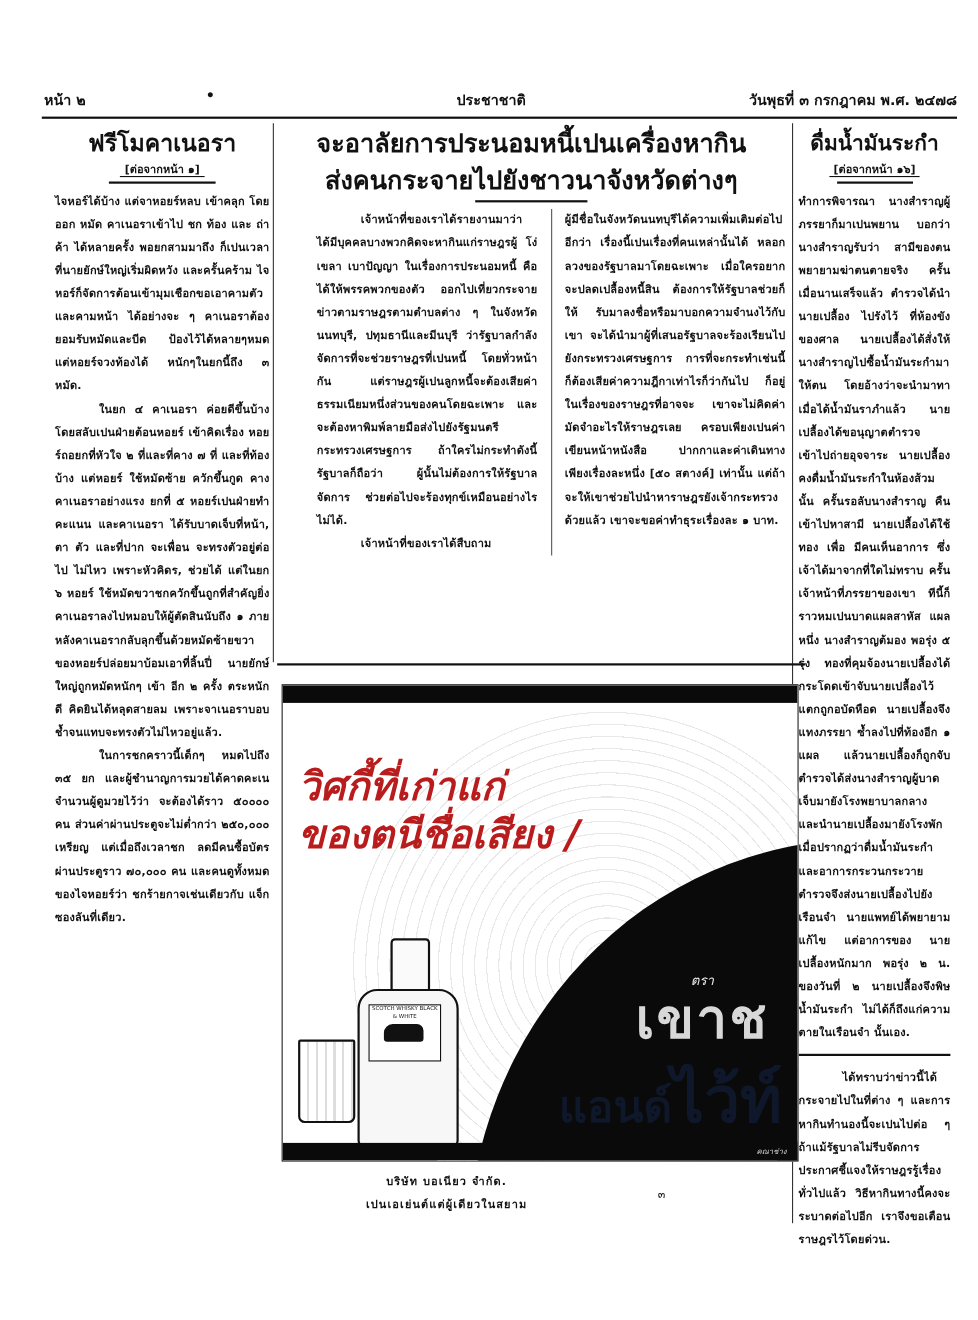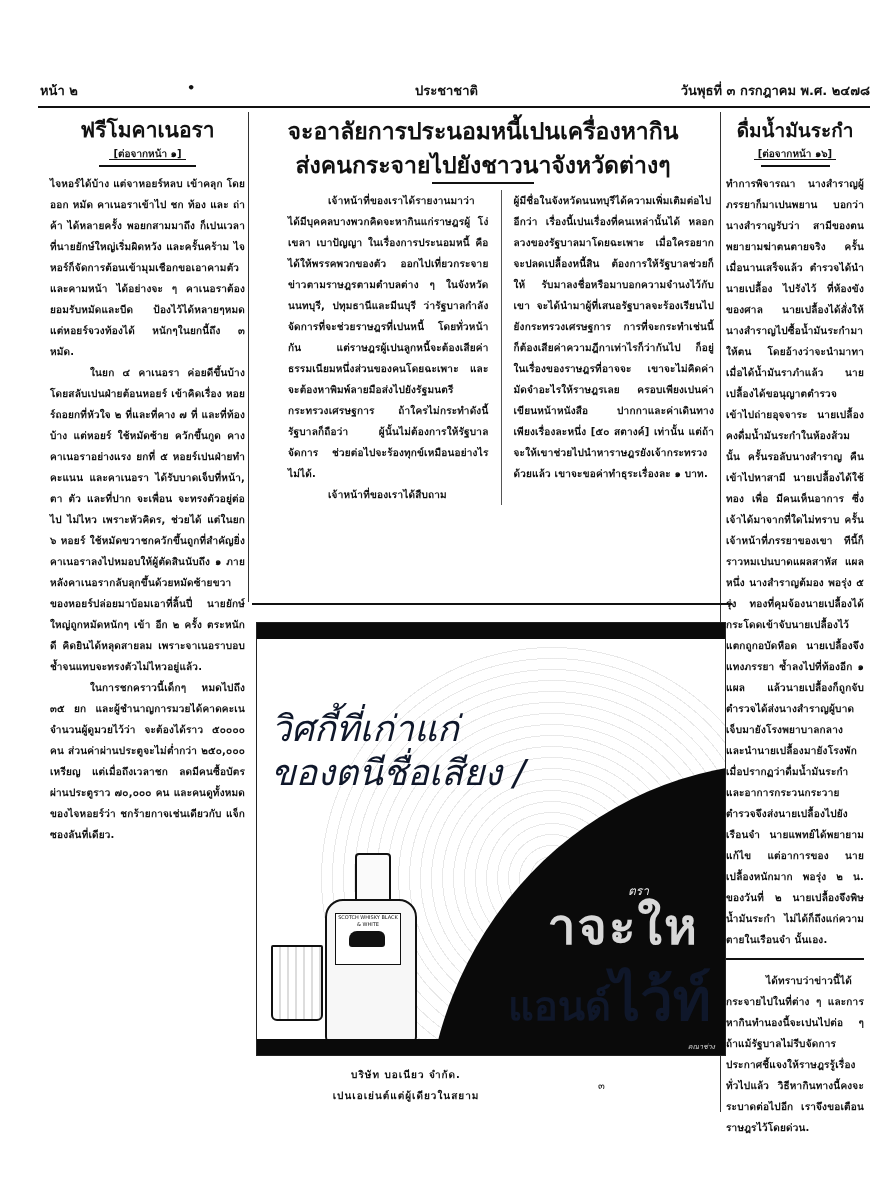--- a/index.html
+++ b/index.html
@@ -40,21 +40,21 @@
 
     .hr-wide { position: absolute; left: 252px; top: 603px; width: 480px; height: 2px; background: #111; }
 
     
     .ad { position: absolute; left: 256px; top: 622px; width: 468px; height: 432px; background: #fff; overflow: hidden; border: 1px solid #222; }
     .ad-topbar { position: absolute; left: 0; top: 0; width: 100%; height: 16px; background: #0a0a0a; }
     .ad-circle { position: absolute; left: 60px; top: 20px; width: 470px; height: 470px; border-radius: 50%;
       background: repeating-radial-gradient(circle at center, #fff 0 10px, #e6e6e6 10px 11px); opacity: .9; }
     .ad-dark { position: absolute; right: -60px; top: 140px; width: 360px; height: 420px; background: #0a0a0a;
       border-top-left-radius: 100% 90%; }
-    .ad-slogan { position: absolute; left: 14px; top: 84px; font-size: 36px; font-weight: normal; font-style: italic; line-height: 44px; color: #0f172a; }
+    .ad-slogan { position: absolute; left: 14px; top: 71px; font-size: 36px; font-weight: bold; font-style: italic; line-height: 44px; color: #b91c1c; }
     .ad-bottle { position: absolute; left: 68px; top: 230px; width: 92px; height: 190px; }
     .ad-bottle .neck { position: absolute; left: 30px; top: 0; width: 32px; height: 48px; border: 2px solid #111; border-radius: 4px; background: #fafafa; }
     .ad-bottle .body { position: absolute; left: 0; top: 46px; width: 88px; height: 140px; border: 2px solid #111; border-radius: 18px 18px 6px 6px; background: #f7f7f7; }
     .ad-bottle .label { position: absolute; left: 10px; top: 60px; width: 64px; height: 50px; border: 1px solid #111; background: #fff; font-size: 5px; text-align: center; line-height: 7px; }
     .ad-bottle .dog { position: absolute; left: 24px; top: 78px; width: 36px; height: 16px; background: #111; border-radius: 8px 6px 3px 3px; }
     .ad-glass { position: absolute; left: 14px; top: 322px; width: 48px; height: 72px; border: 2px solid #111; border-radius: 2px 2px 6px 6px; background: repeating-linear-gradient(90deg,#fff 0 6px,#ddd 6px 8px); }
     .ad-brand-top { position: absolute; right: 26px; top: 264px; font-size: 50px; font-weight: bold; color: #d8d8d8; letter-spacing: 2px; }
     .ad-brand-tag { position: absolute; right: 76px; top: 258px; font-size: 12px; color: #eee; font-style: italic; }
     .ad-brand-bottom { position: absolute; right: 14px; top: 330px; font-size: 58px; font-weight: bold; color: #0f172a; }
     .ad-brand-bottom .small { font-size: 40px; }
@@ -128,21 +128,21 @@
       <div><span>ของตนีชื่อเสียง</span> /</div>
     </div>
     <div class="ad-bottle">
       <div class="neck"></div>
       <div class="body"></div>
       <div class="label">SCOTCH WHISKY BLACK &amp; WHITE</div>
       <div class="dog"></div>
     </div>
     <div class="ad-glass"></div>
     <div class="ad-brand-tag">ตรา</div>
-    <div class="ad-brand-top">าจะให</div>
+    <div class="ad-brand-top">เขาช</div>
     <div class="ad-brand-bottom">
       <span class="small">แอนด์</span><span>ไว้ท์</span>
     </div>
     <div class="ad-bottombar">
       <span class="ad-artist">คณาช่าง</span>
     </div>
   </div>
 
   <div class="ad-company">
     <div>บริษัท บอเนียว จำกัด.</div>

